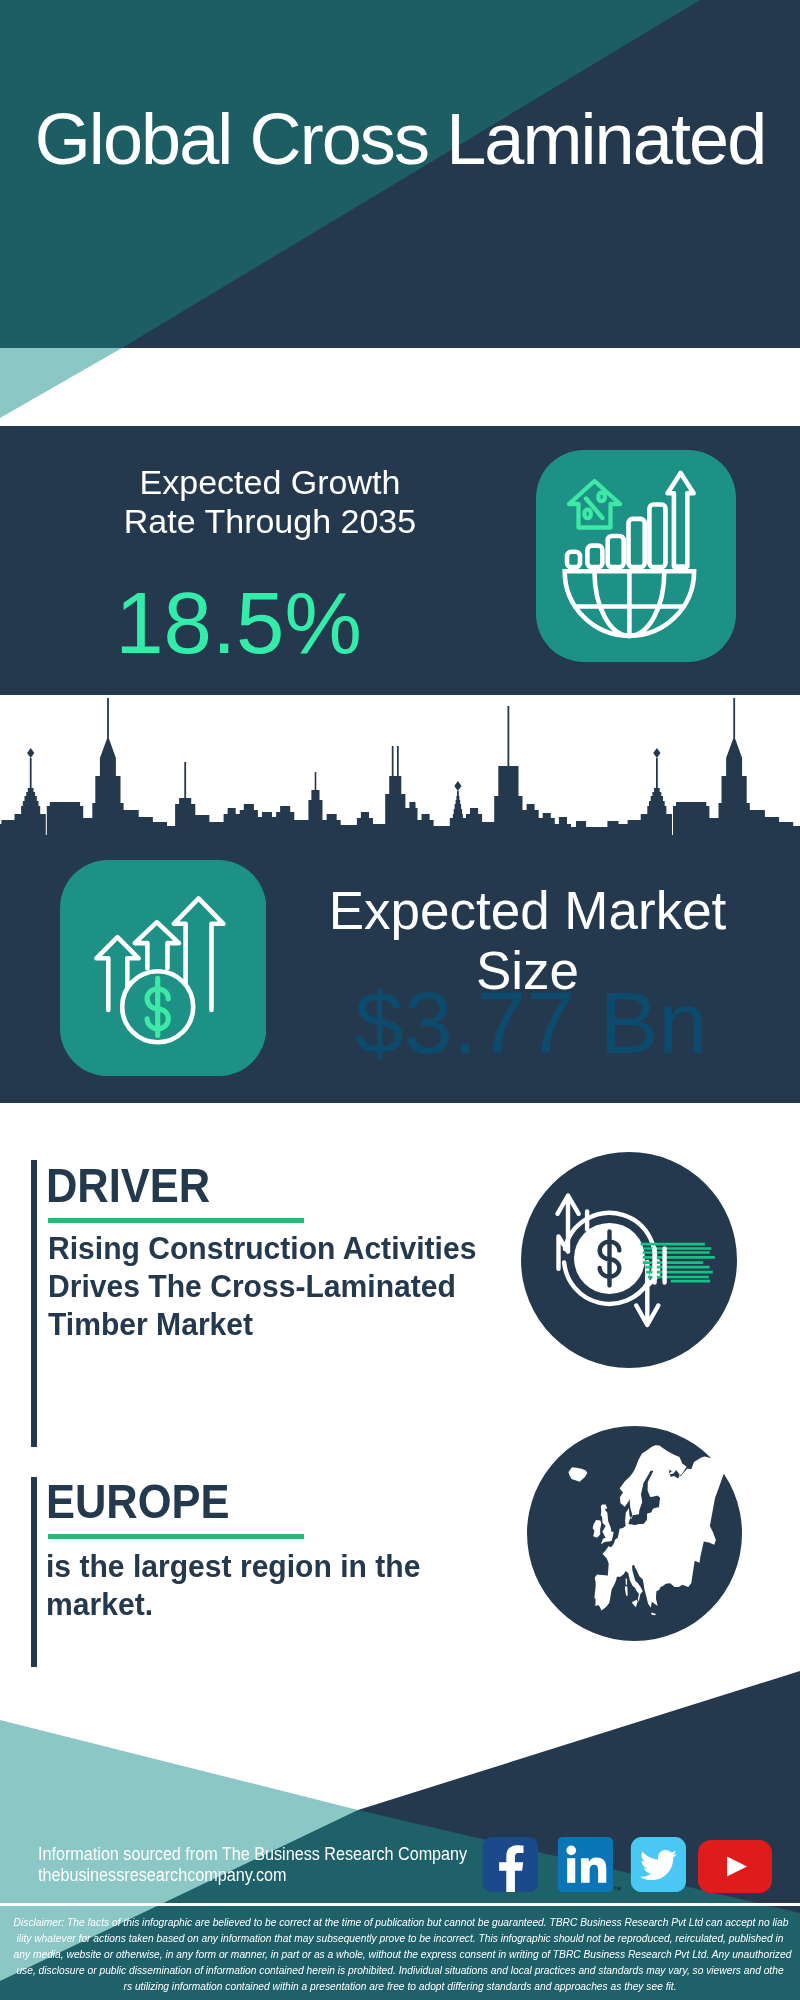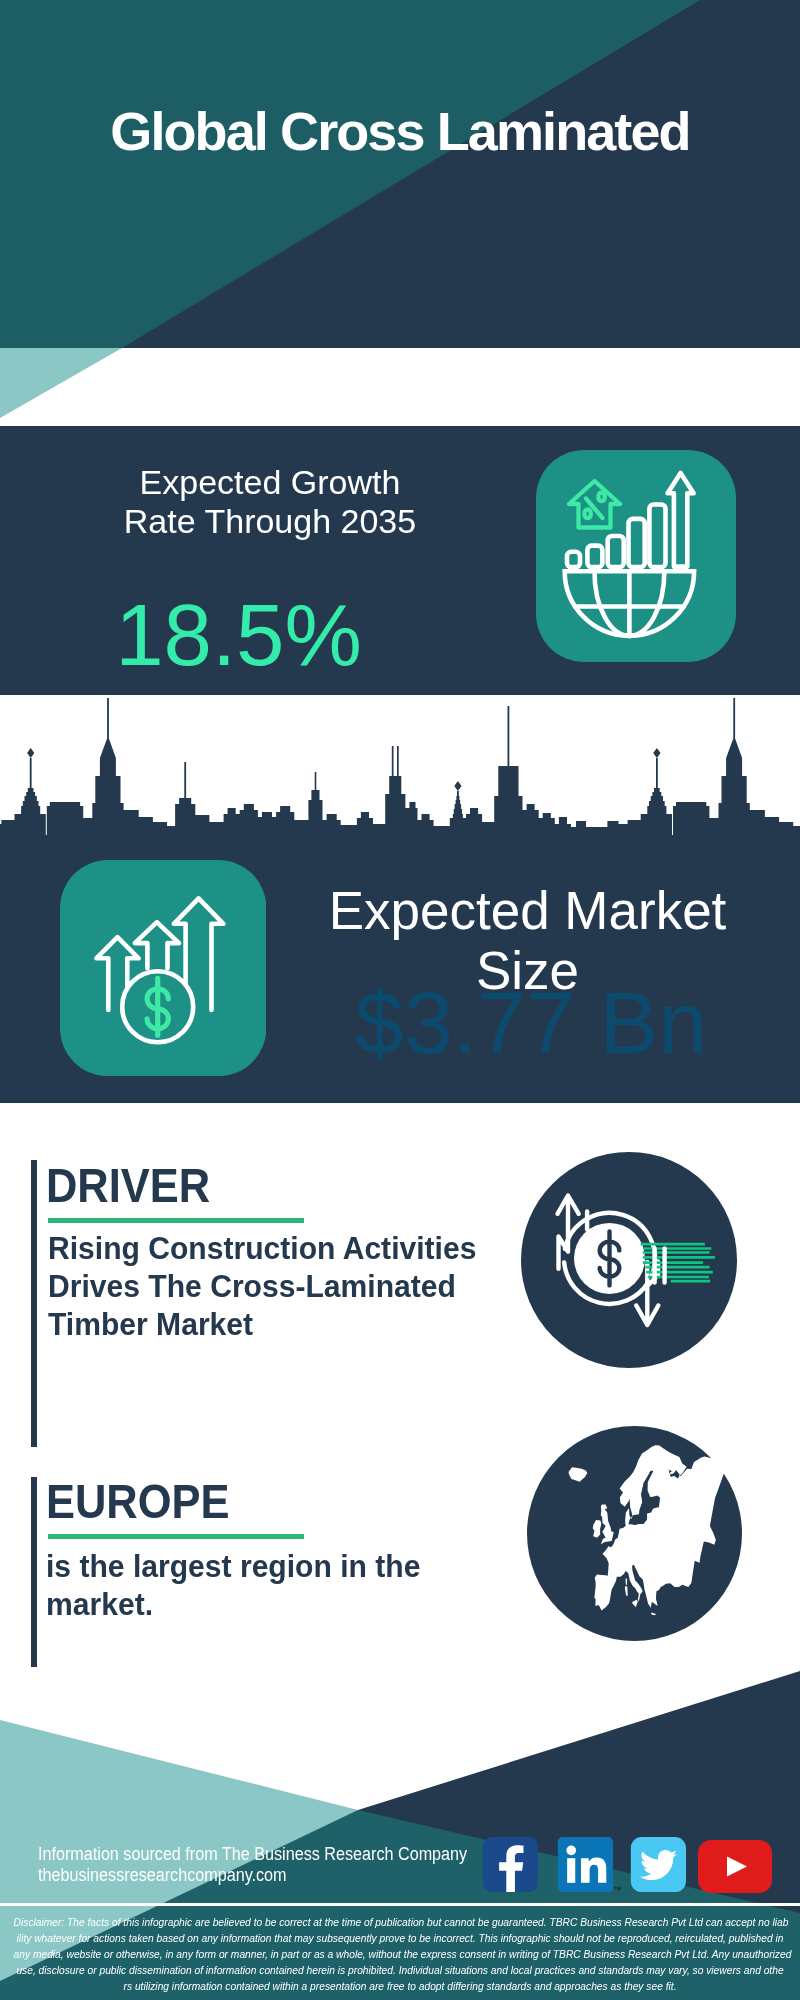--- a/index.html
+++ b/index.html
@@ -2,28 +2,28 @@
 <html><head>
 <meta charset="utf-8">
 <style>
   html,body{margin:0;padding:0;background:#fff;}
   body{width:800px;height:2000px;position:relative;overflow:hidden;
        font-family:"Liberation Sans",sans-serif;-webkit-font-smoothing:antialiased;}
 
   
   #header{position:absolute;left:0;top:0;width:800px;height:426px;}
   #header-title{position:absolute;left:0;top:108px;width:800px;text-align:center;
-      color:#ffffff;font-size:54px;line-height:0.87;font-weight:bold;letter-spacing:-1.9px;}
+      color:#ffffff;font-size:72px;line-height:0.87;font-weight:normal;letter-spacing:-1.9px;}
 
   
   #growth{position:absolute;left:0;top:426px;width:800px;height:269px;background:#25394e;}
   #growth-label{position:absolute;left:30px;top:463px;width:480px;text-align:center;
       color:#ffffff;font-size:34px;line-height:1.14;font-weight:normal;}
   #growth-value{position:absolute;left:0px;top:579px;width:477px;text-align:center;
-      color:#34ecaa;font-size:87px;line-height:1;font-weight:normal;margin-top:12px;}
+      color:#34ecaa;font-size:87px;line-height:1;font-weight:normal;}
   #growth-icon{position:absolute;left:536px;top:450px;width:200px;height:212px;}
 
   
   #skyline-band{position:absolute;left:0;top:695px;width:800px;height:408px;background:#fff;}
   #skyline-fill{position:absolute;left:0;top:840px;width:800px;height:263px;background:#25394e;}
   #skyline-svg{position:absolute;left:0;top:695px;width:800px;height:148px;display:block;}
 
   
   #market-icon{position:absolute;left:60px;top:860px;width:206.4px;height:216.2px;}
   #market-label{position:absolute;left:300px;top:881px;width:455px;text-align:center;

